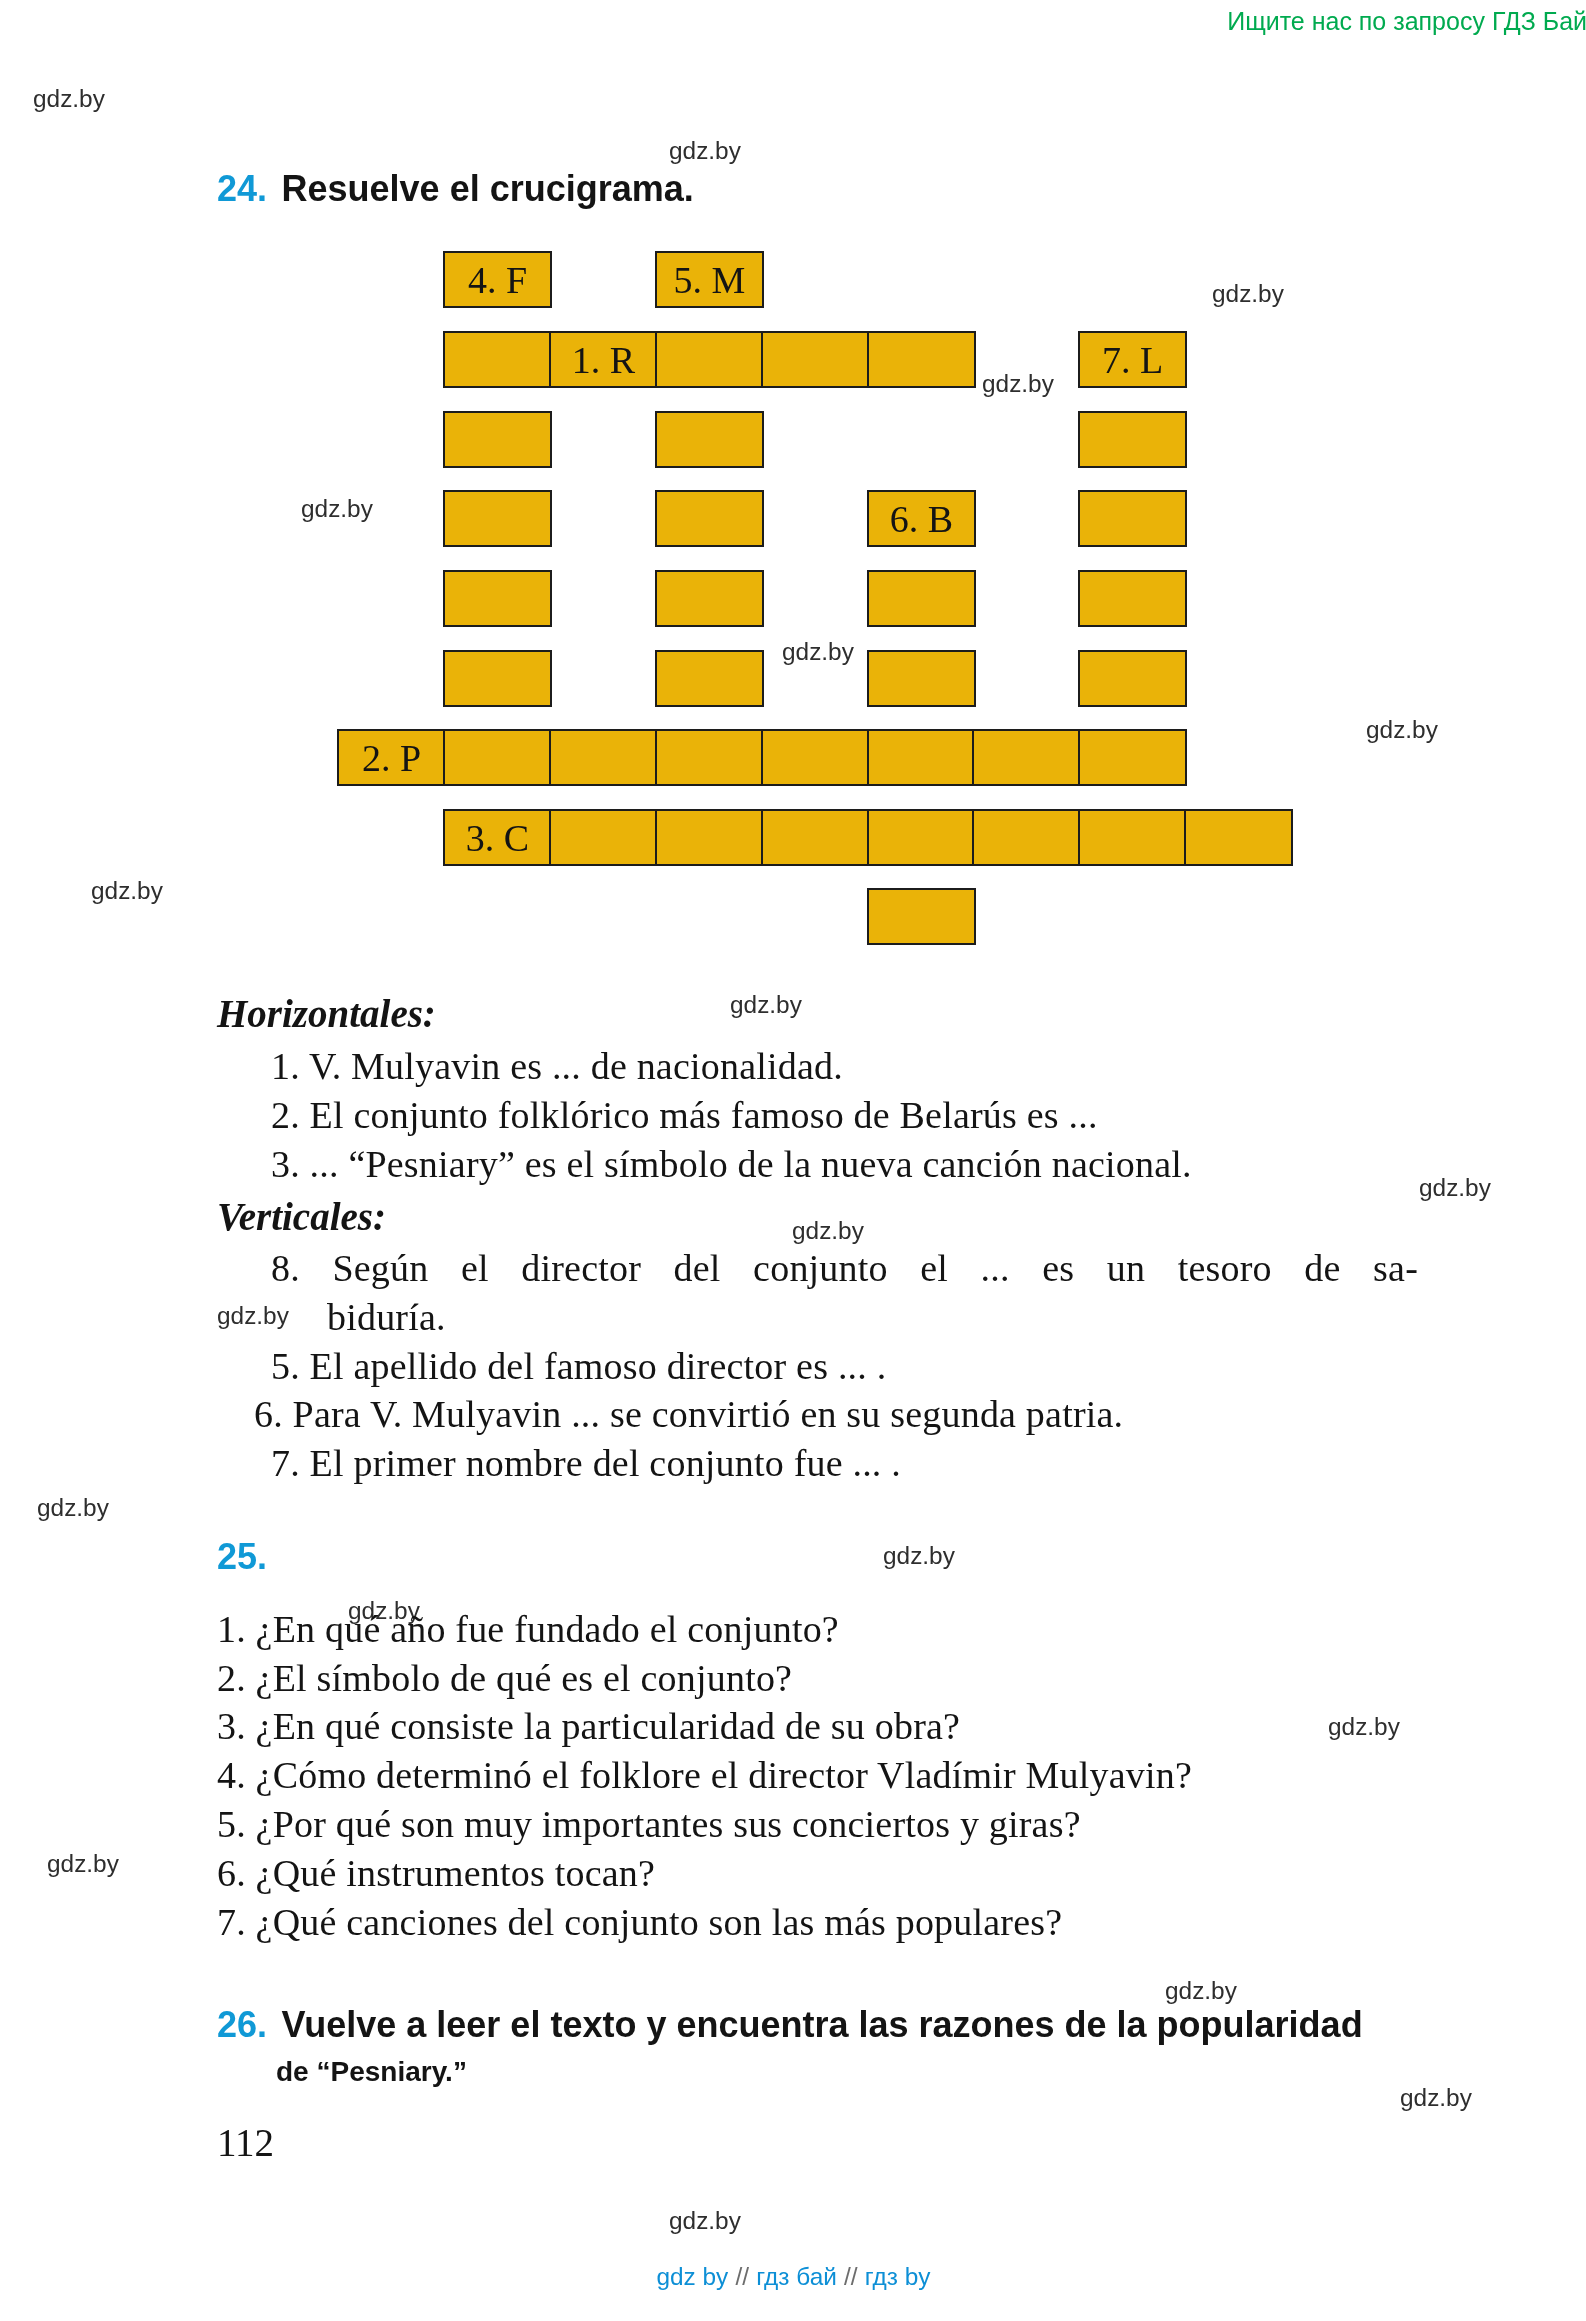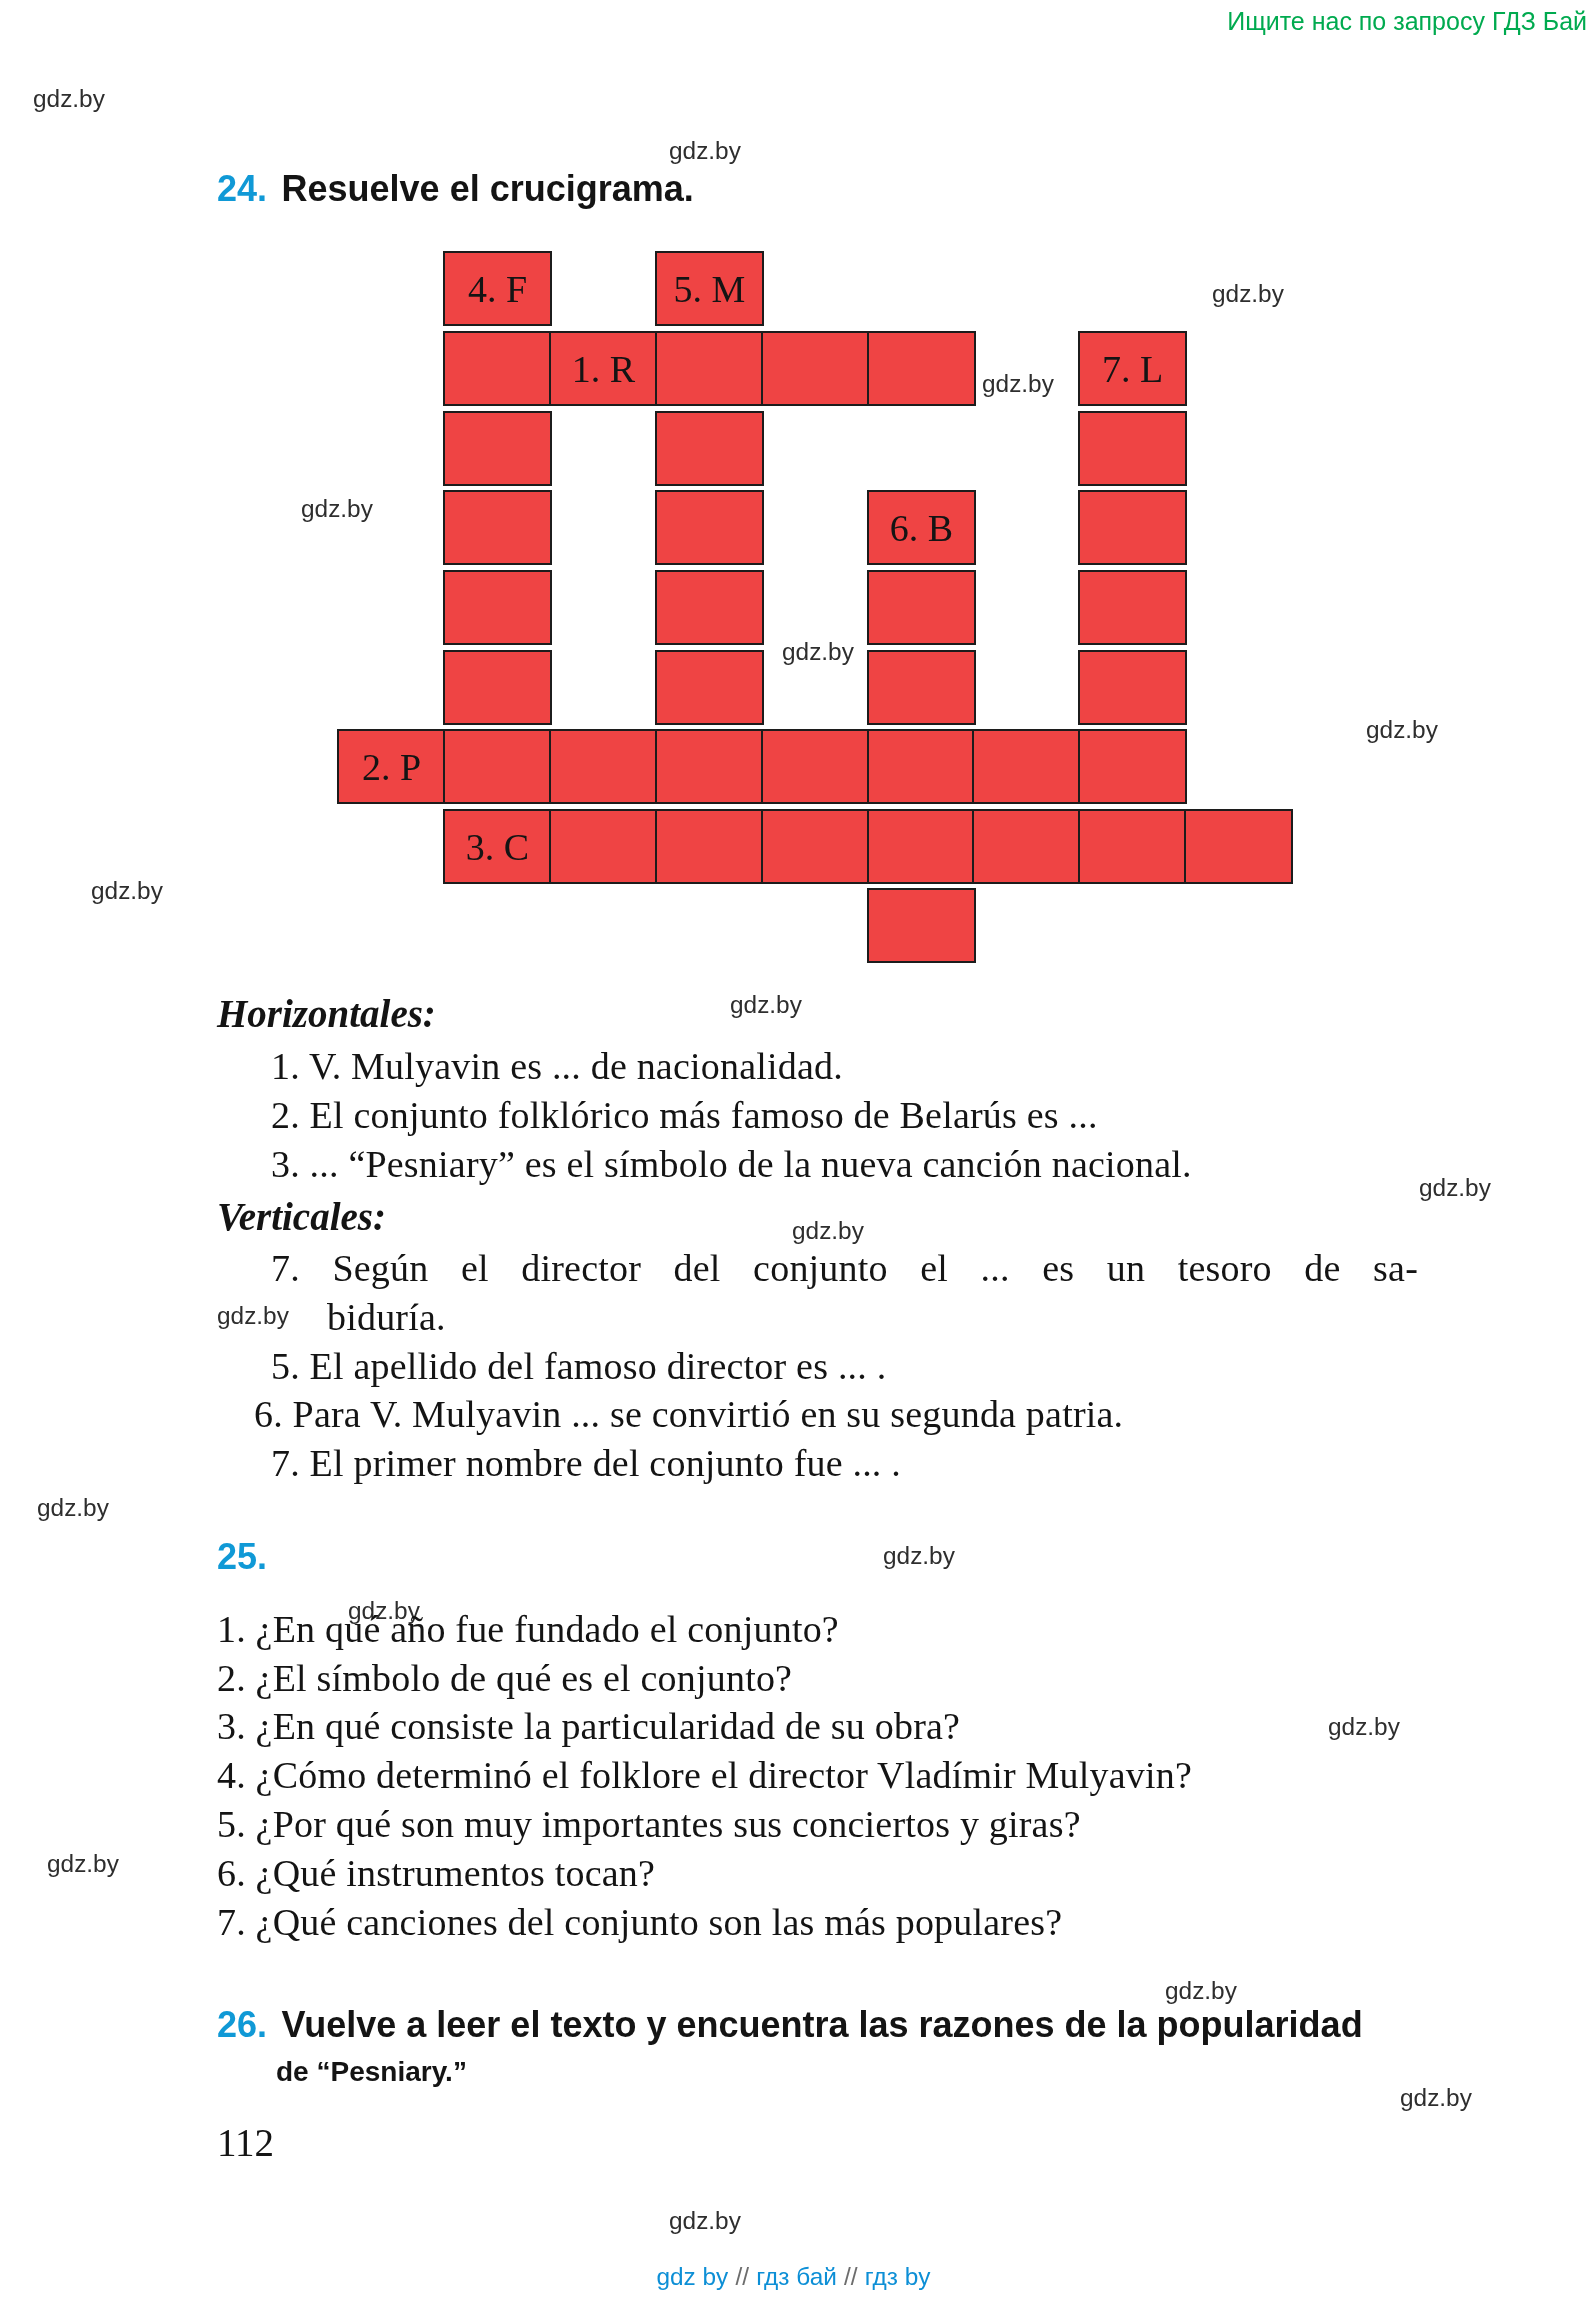--- a/index.html
+++ b/index.html
@@ -58,24 +58,24 @@
   }
   .bodyline.just{
     width:1147px;
     white-space:normal;
     text-align:justify;
     -moz-text-align-last:justify;
     text-align-last:justify;
   }
   .cell{
     position:absolute;
-    width:109px;height:75px;
+    width:109px;height:57px;
     box-sizing:border-box;
     border:2.7px solid #1c1c1c;
-    background:#ef4444;
+    background:#eab308;
     display:flex;align-items:center;justify-content:center;
     font-size:38px;
   }
   .copyright{
     position:absolute;top:2070px;left:0;width:100%;
     text-align:center;
     font-family:"Liberation Sans", sans-serif;
     font-size:45px;letter-spacing:0.9px;
     color:var(--copyright-pink,#f29ab5);
     opacity:.85;
@@ -178,21 +178,21 @@
 
   <div class="serif-head" style="left:217px;top:989px">Horizontales:</div>
   <div id="h-lines">
       <div class="bodyline" style="left: 271px; top: 1042px;">1. V. Mulyavin es ... de nacionalidad.</div>
       <div class="bodyline" style="left: 271px; top: 1091px;">2. El conjunto folklórico más famoso de Belarús es ...</div>
       <div class="bodyline" style="left: 271px; top: 1140px;">3. ... “Pesniary” es el símbolo de la nueva canción nacional.</div>
     </div>
 
   <div class="serif-head" style="left:217px;top:1192px">Verticales:</div>
   <div id="v-lines">
-      <div class="bodyline just" style="left: 271px; top: 1244px;">7. Según el director del conjunto el ... es un tesoro de sa-</div>
+      <div class="bodyline just" style="left: 271px; top: 1244px;">8. Según el director del conjunto el ... es un tesoro de sa-</div>
       <div class="bodyline" style="left: 327px; top: 1293px;">biduría.</div>
       <div class="bodyline" style="left: 271px; top: 1342px;">5. El apellido del famoso director es ... .</div>
       <div class="bodyline" style="left: 254px; top: 1390px; text-align: center;">6. Para V. Mulyavin ... se convirtió en su segunda patria.</div>
       <div class="bodyline" style="left: 271px; top: 1439px;">7. El primer nombre del conjunto fue ... .</div>
     </div>
 
   <div class="ex-head" style="left:217px;top:1532px">
     <span class="ex-num">25.</span>
   </div>
   <div id="q-lines">

